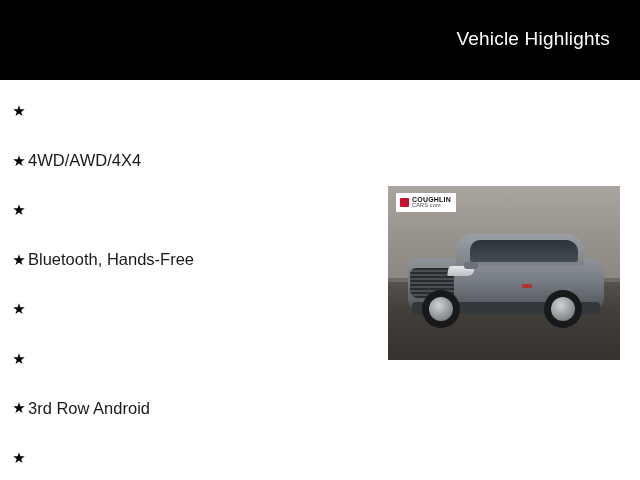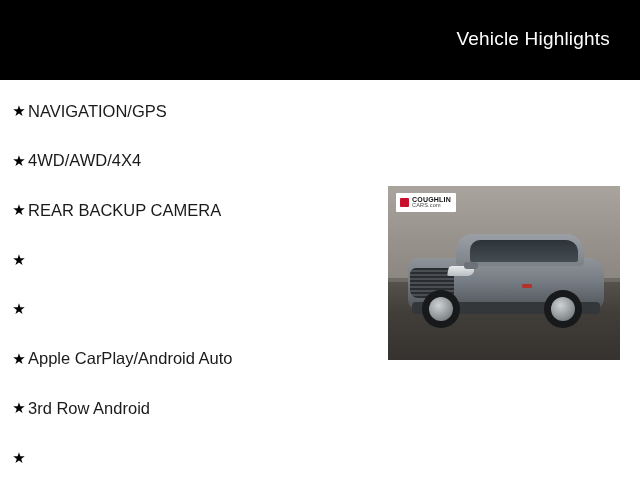--- a/index.html
+++ b/index.html
@@ -235,39 +235,37 @@
 
 <div class="page">
 
   <div class="header-bar">
     <div class="header-title">Vehicle Highlights</div>
   </div>
 
   <ul class="features">
     <li class="feature-item">
       <span class="bullet-icon">★</span>
-      <span class="feature-label">NAVIGATION/GPS</span>
     </li>
     <li class="feature-item">
       <span class="bullet-icon">★</span>
       <span class="feature-label">4WD/AWD/4X4</span>
     </li>
     <li class="feature-item">
       <span class="bullet-icon">★</span>
-      <span class="feature-label">REAR BACKUP CAMERA</span>
-    </li>
-    <li class="feature-item">
-      <span class="bullet-icon">★</span>
-    </li>
-    <li class="feature-item">
-      <span class="bullet-icon">★</span>
-    </li>
-    <li class="feature-item">
-      <span class="bullet-icon">★</span>
-      <span class="feature-label">Apple CarPlay/Android Auto</span>
+    </li>
+    <li class="feature-item">
+      <span class="bullet-icon">★</span>
+      <span class="feature-label">Bluetooth, Hands-Free</span>
+    </li>
+    <li class="feature-item">
+      <span class="bullet-icon">★</span>
+    </li>
+    <li class="feature-item">
+      <span class="bullet-icon">★</span>
     </li>
     <li class="feature-item">
       <span class="bullet-icon">★</span>
       <span class="feature-label">3rd Row Android</span>
     </li>
     <li class="feature-item">
       <span class="bullet-icon">★</span>
     </li>
   </ul>
 

